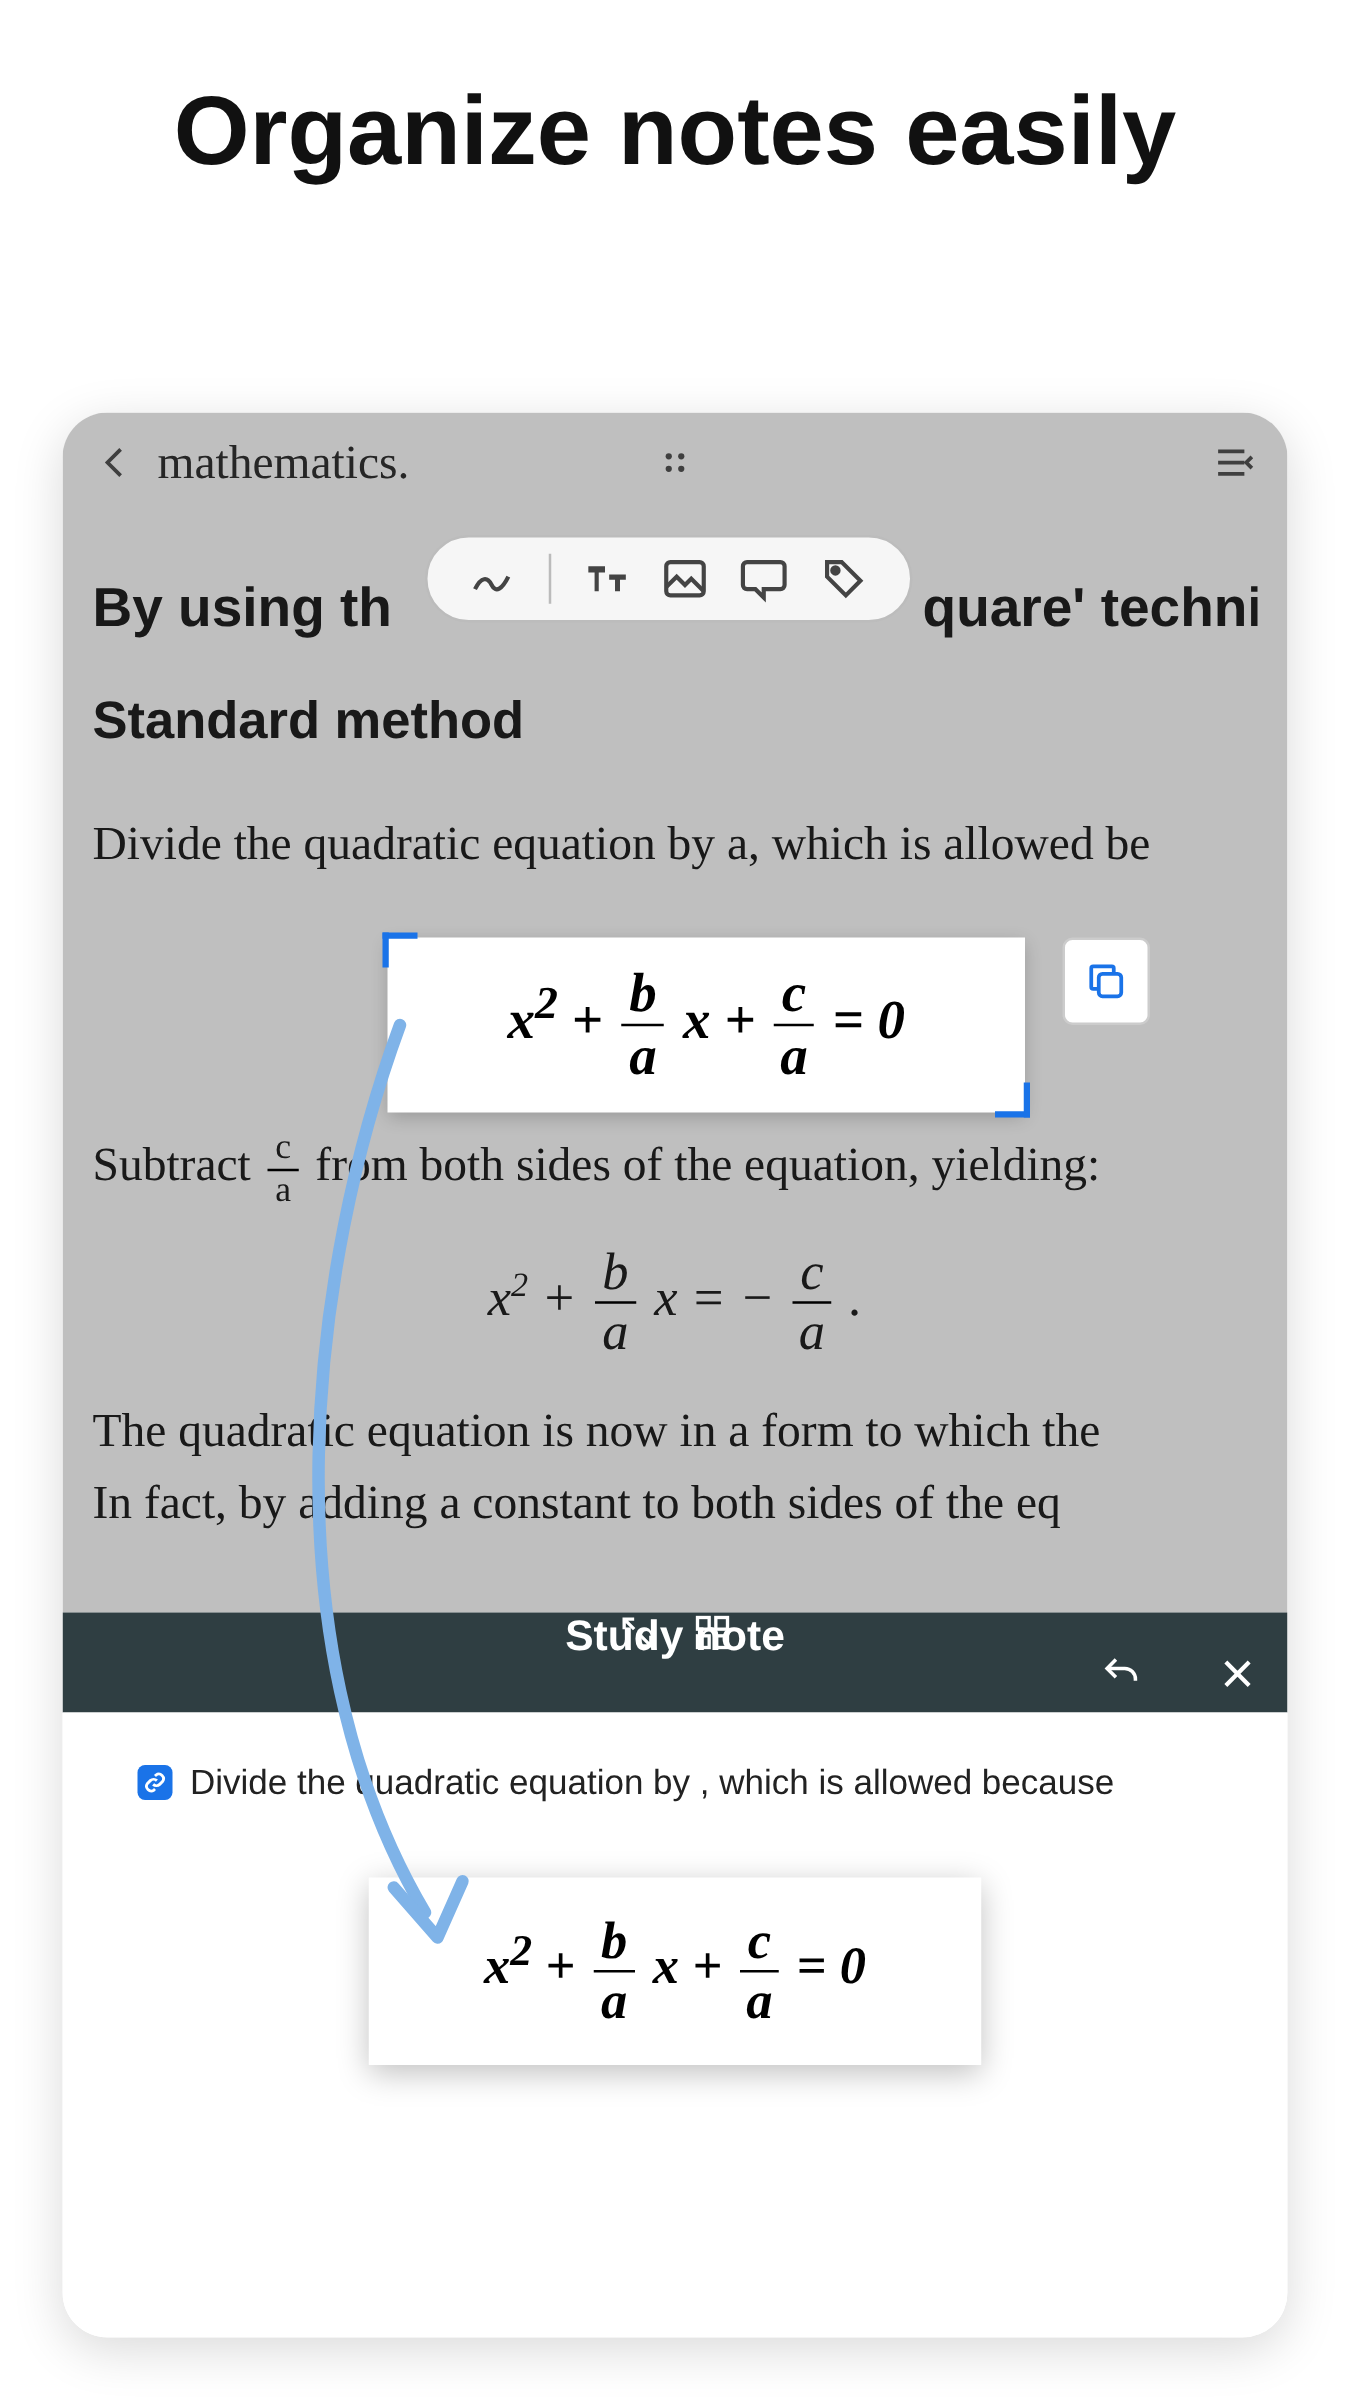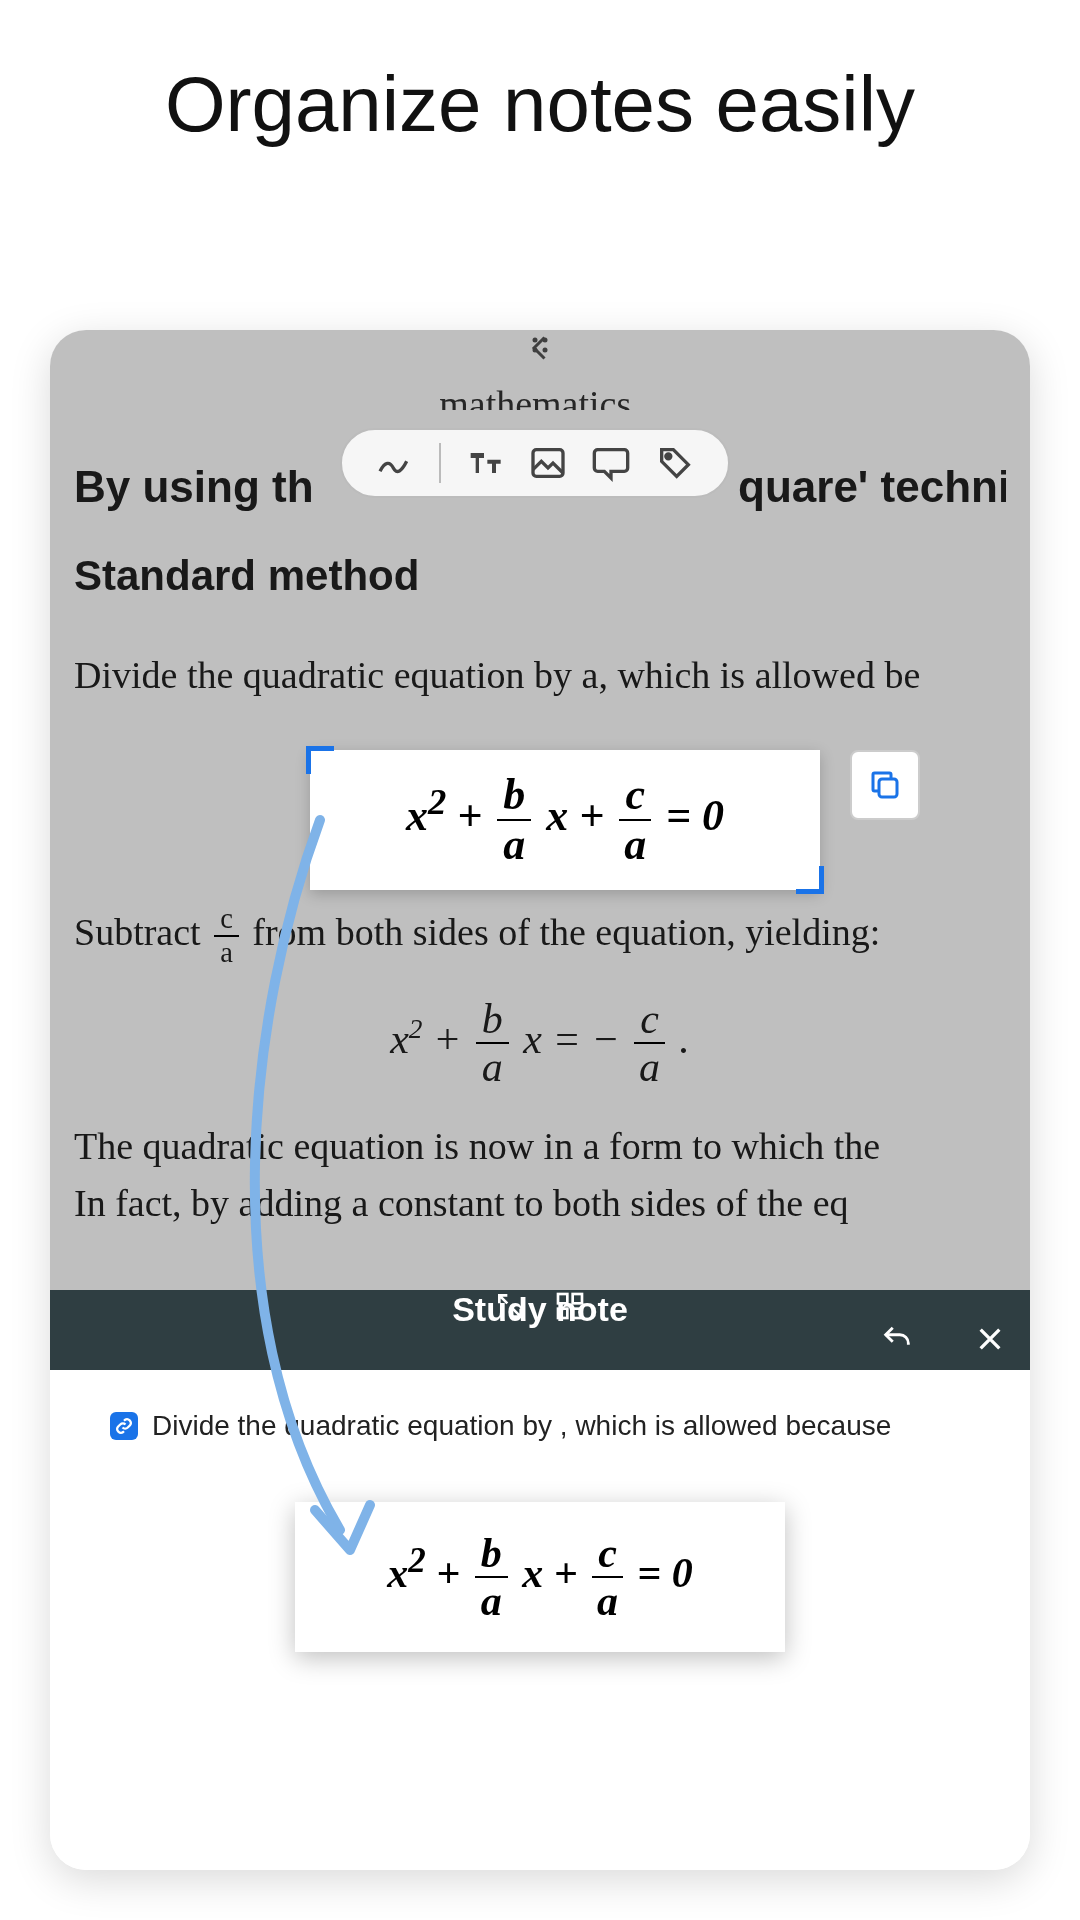--- a/index.html
+++ b/index.html
@@ -1,26 +1,26 @@
 <!DOCTYPE html>
 <html><head>
 <meta charset="utf-8">
 <style>
   * { margin: 0; padding: 0; box-sizing: border-box; }
   html, body { width: 1080px; height: 1920px; font-family: -apple-system, "Helvetica Neue", Arial, sans-serif; background: #fff; }
   body { position: relative; overflow: hidden; }
 
-  .promo-title { position: absolute; top: 60px; left: 0; right: 0; text-align: center; font-size: 78px; font-weight: 400; color: #111; line-height: 1.15; }
+  .promo-title { position: absolute; top: 60px; left: 0; right: 0; text-align: center; font-size: 78px; font-weight: 700; color: #111; line-height: 1.15; }
 
   .device-frame { position: absolute; top: 330px; left: 50px; width: 980px; height: 1540px; border-radius: 36px; overflow: hidden; background: #fff; box-shadow: 0 10px 40px rgba(0,0,0,0.15); }
 
   .dim-overlay { position: absolute; inset: 0; background: rgba(0,0,0,0.25); pointer-events: none; }
 
   
-  .appbar { position: relative; height: 80px; display: flex; align-items: center; padding: 0 24px; gap: 16px; background: #fff; flex-direction: column; }
+  .appbar { position: relative; height: 80px; display: flex; align-items: center; padding: 0 24px; gap: 16px; background: #fff; }
   .appbar-title { font-size: 38px; color: #333; font-family: Georgia, serif; flex: 0 0 auto; }
   .appbar-spacer { flex: 1; }
   .appbar-center { position: absolute; left: 50%; transform: translateX(-50%); color: #555; }
   svg.icon { display: block; }
 
   
   .content { position: relative; padding: 20px 24px 0 24px; background: #fff; color: #222; font-family: Georgia, 'Times New Roman', serif; font-size: 38px; line-height: 1.5; }
   .content h2 { font-weight: 700; font-size: 42px; margin: 24px 0 40px; font-family: -apple-system, Arial, sans-serif; }
   .content p { margin: 24px 0; }
   .lead { font-weight: 700; font-size: 44px; font-family: -apple-system, Arial, sans-serif; }

